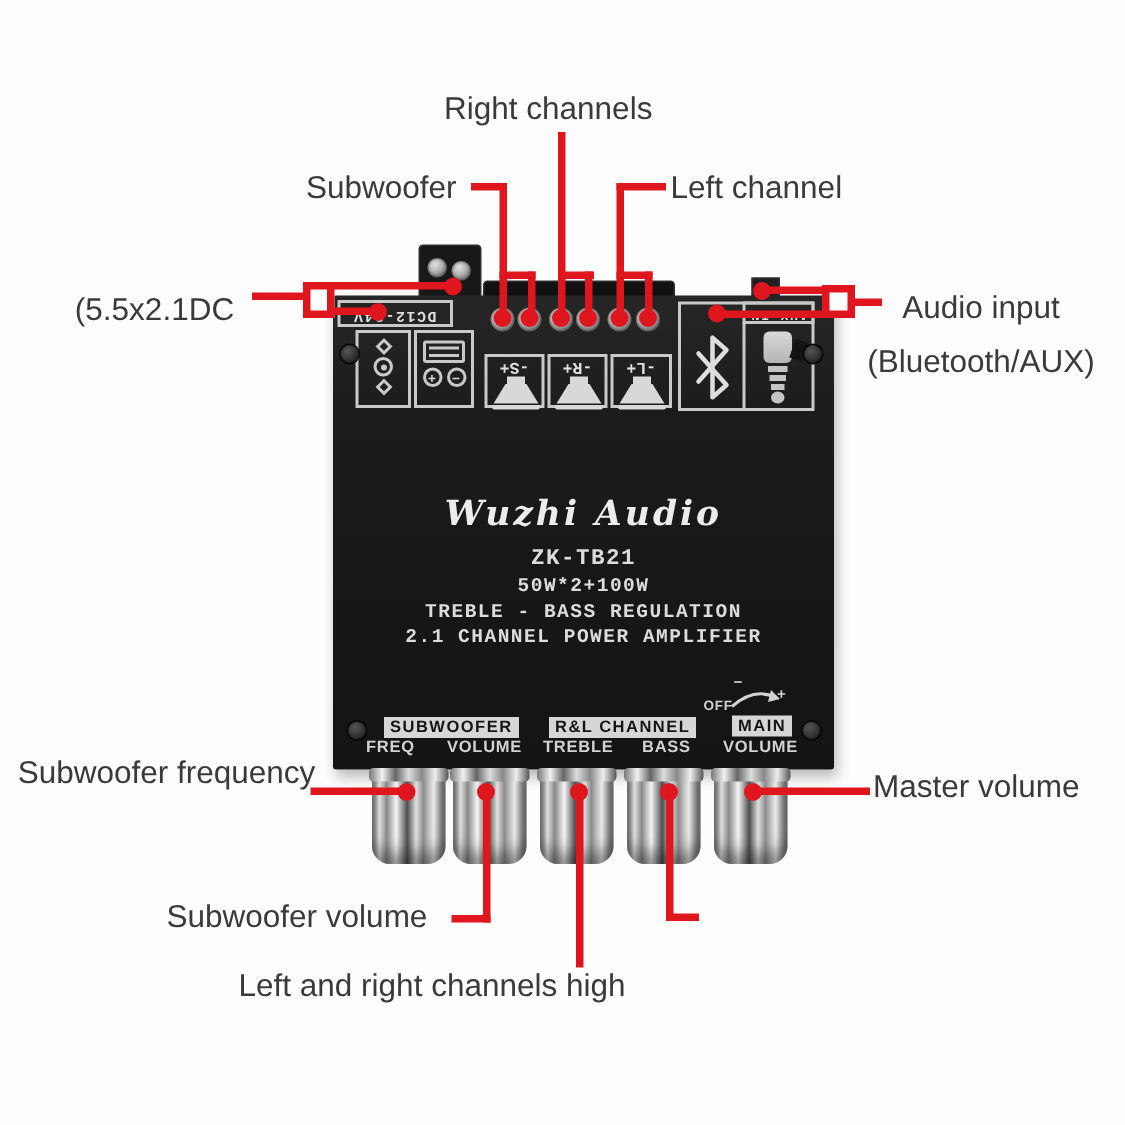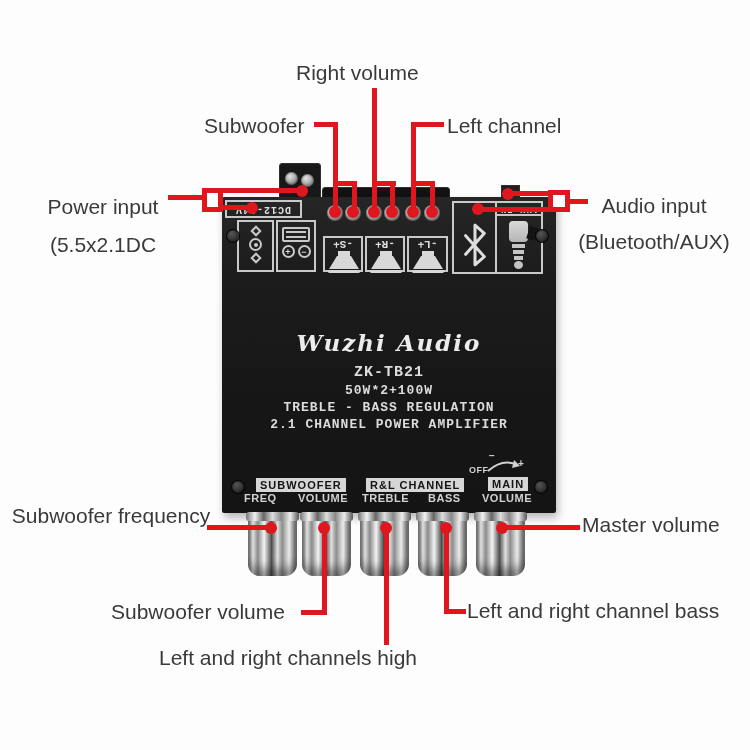--- a/index.html
+++ b/index.html
@@ -192,37 +192,35 @@
   <div class="knob" style="left:360px;top:512px;">
       <div class="knob-rim"></div>
     </div>
   <div class="knob" style="left:418px;top:512px;">
       <div class="knob-rim"></div>
     </div>
   <div class="knob" style="left:476px;top:512px;">
       <div class="knob-rim"></div>
     </div>
 
-  <div class="lbl" style="left:296px;top:61px;">Right volume</div>
+  <div class="lbl" style="left:296px;top:61px;">Right channels</div>
   <div class="lbl" style="left:204px;top:114px;">Subwoofer</div>
   <div class="lbl" style="left:447px;top:114px;">Left channel</div>
   <div class="lblblock" style="left:6px;top:188px;width:194px;line-height:38px;">
-    <div>Power input</div>
     <div>(5.5x2.1DC</div>
   </div>
   <div class="lblblock" style="left:556px;top:188px;width:196px;line-height:36px;">
     <div>Audio input</div>
     <div>(Bluetooth/AUX)</div>
   </div>
   <div class="lblblock" style="left:6px;top:496px;width:210px;line-height:40px;">
     <div>Subwoofer frequency</div>
   </div>
   <div class="lbl" style="left:111px;top:600px;">Subwoofer volume</div>
   <div class="lbl" style="left:159px;top:646px;">Left and right channels high</div>
-  <div class="lbl" style="left:467px;top:599px;">Left and right channel bass</div>
   <div class="lbl" style="left:582px;top:513px;">Master volume</div>
 
   <div class="rl" style="left:372px;top:88px;width:5px;height:124px;"></div>
   <div class="rl" style="left:372px;top:181px;width:24px;height:5px;"></div>
   <div class="rl" style="left:390px;top:181px;width:5px;height:31px;"></div>
   <div class="rdot" style="left:368px;top:206px;"></div>
   <div class="rdot" style="left:386px;top:206px;"></div>
 
   <div class="rl" style="left:314px;top:122px;width:24px;height:5px;"></div>
   <div class="rl" style="left:333px;top:122px;width:5px;height:90px;"></div>

